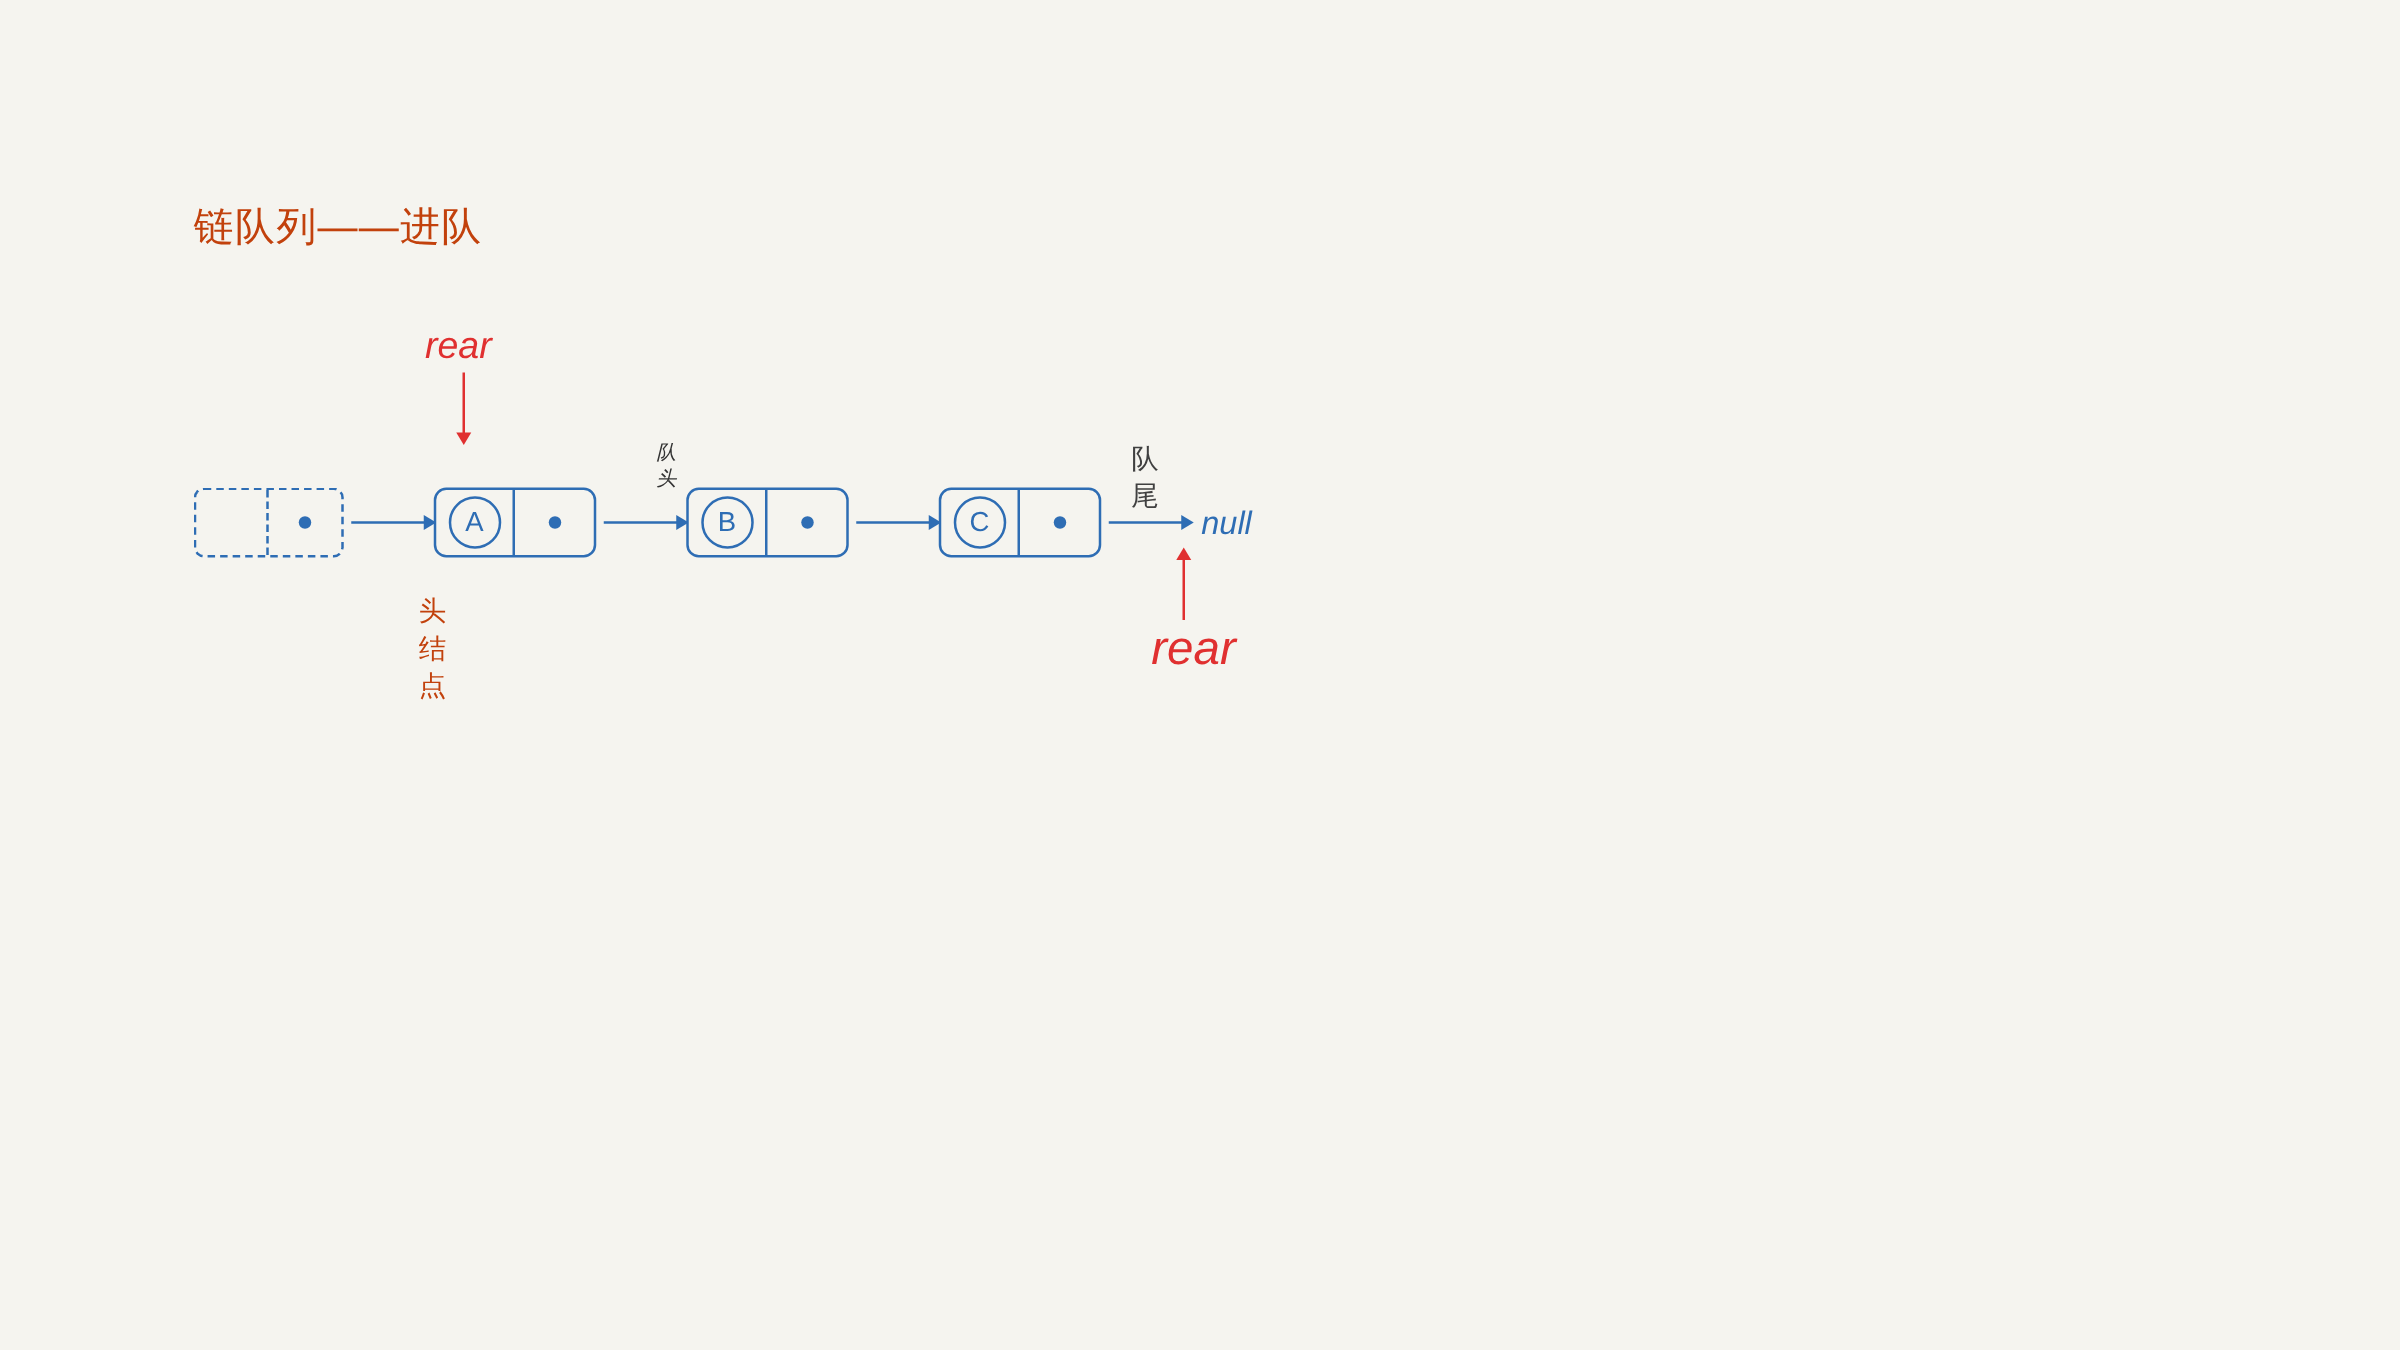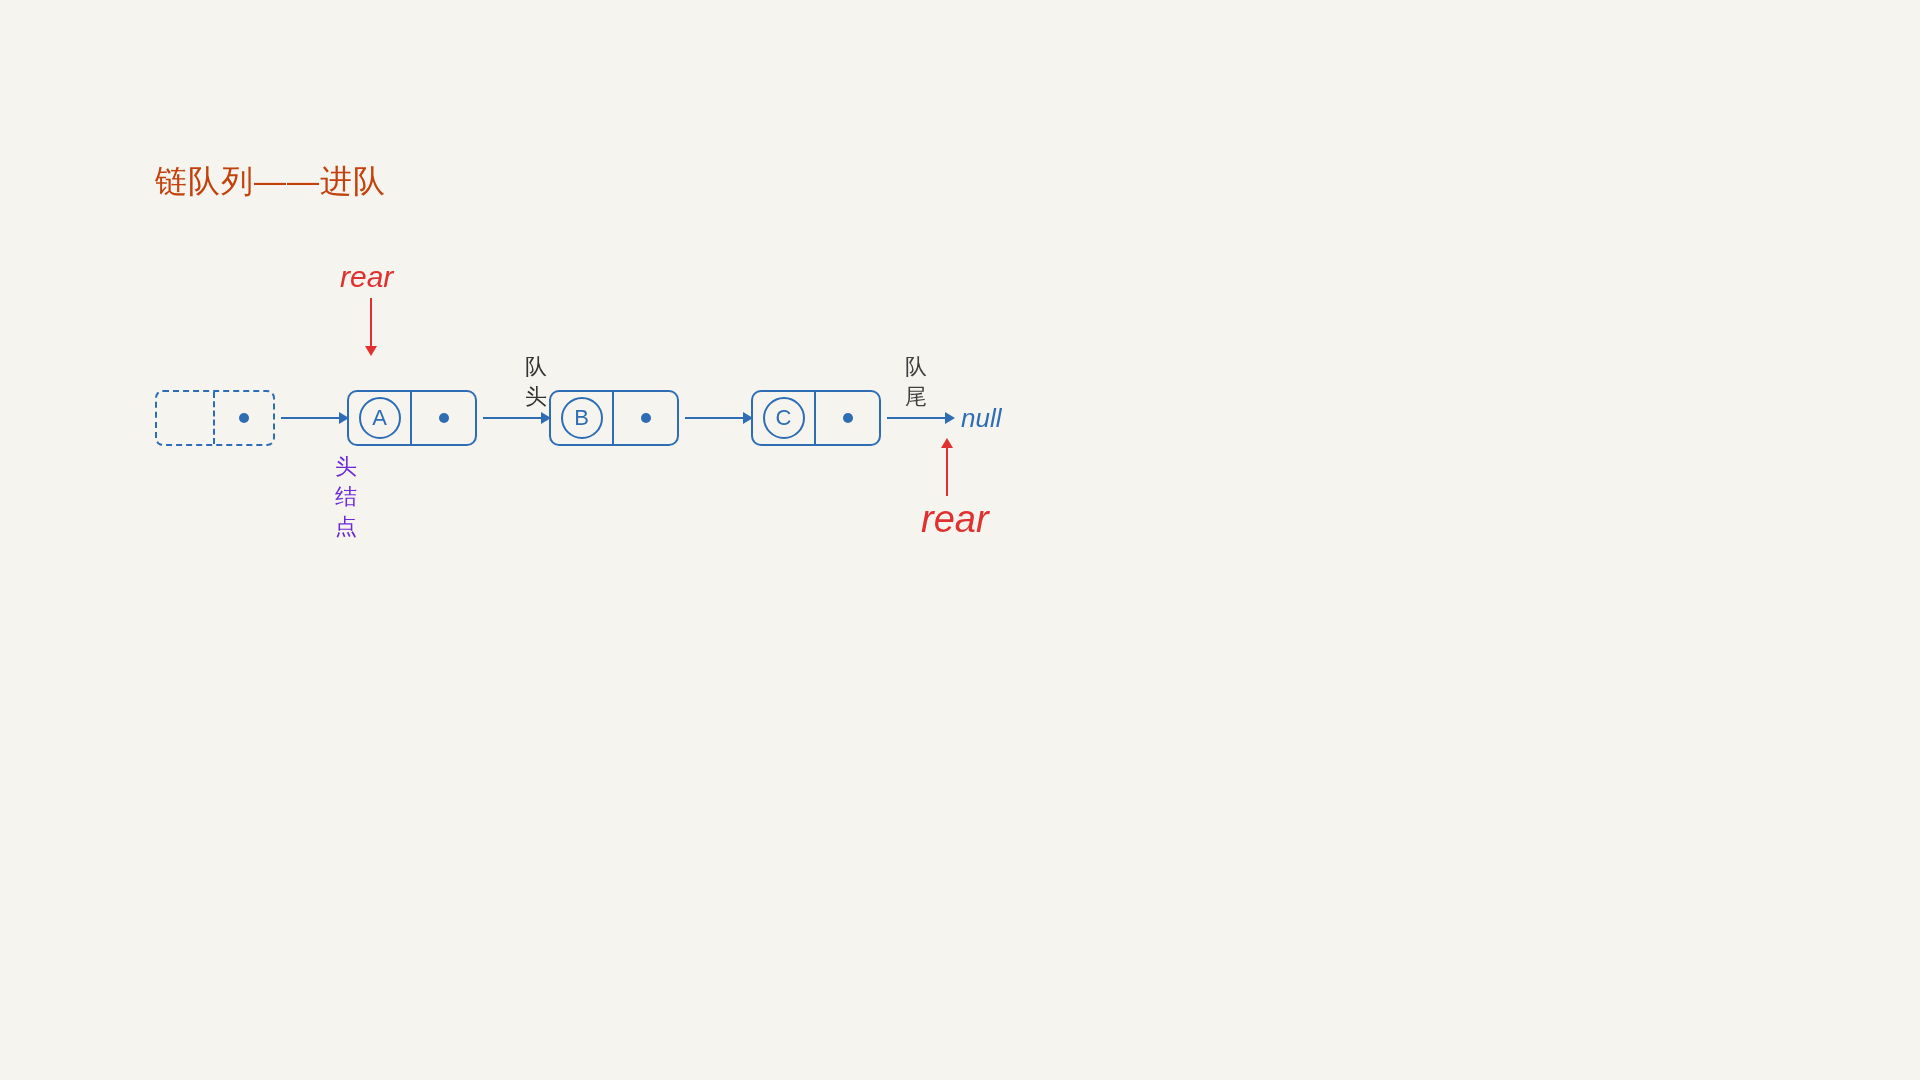--- a/index.html
+++ b/index.html
@@ -54,33 +54,34 @@
       bottom: -8px;
       left: -5px;
       border-left: 6px solid transparent;
       border-right: 6px solid transparent;
       border-top: 10px solid #e03030;
     }
 
     
     .toujiandian-label {
       position: absolute;
-      top: 192px;
+      top: 214px;
       left: 180px;
       font-size: 22px;
-      color: #6d28d9;
+      color: #c2410c;
     }
 
     
     .duitou-label {
       position: absolute;
       top: 92px;
       left: 370px;
-      font-size: 22px;
+      font-size: 16px;
       color: #333;
+      font-style: italic;
     }
 
     
     .duiwei-label {
       position: absolute;
       top: 92px;
       left: 750px;
       font-size: 22px;
       color: #404040;
     }

